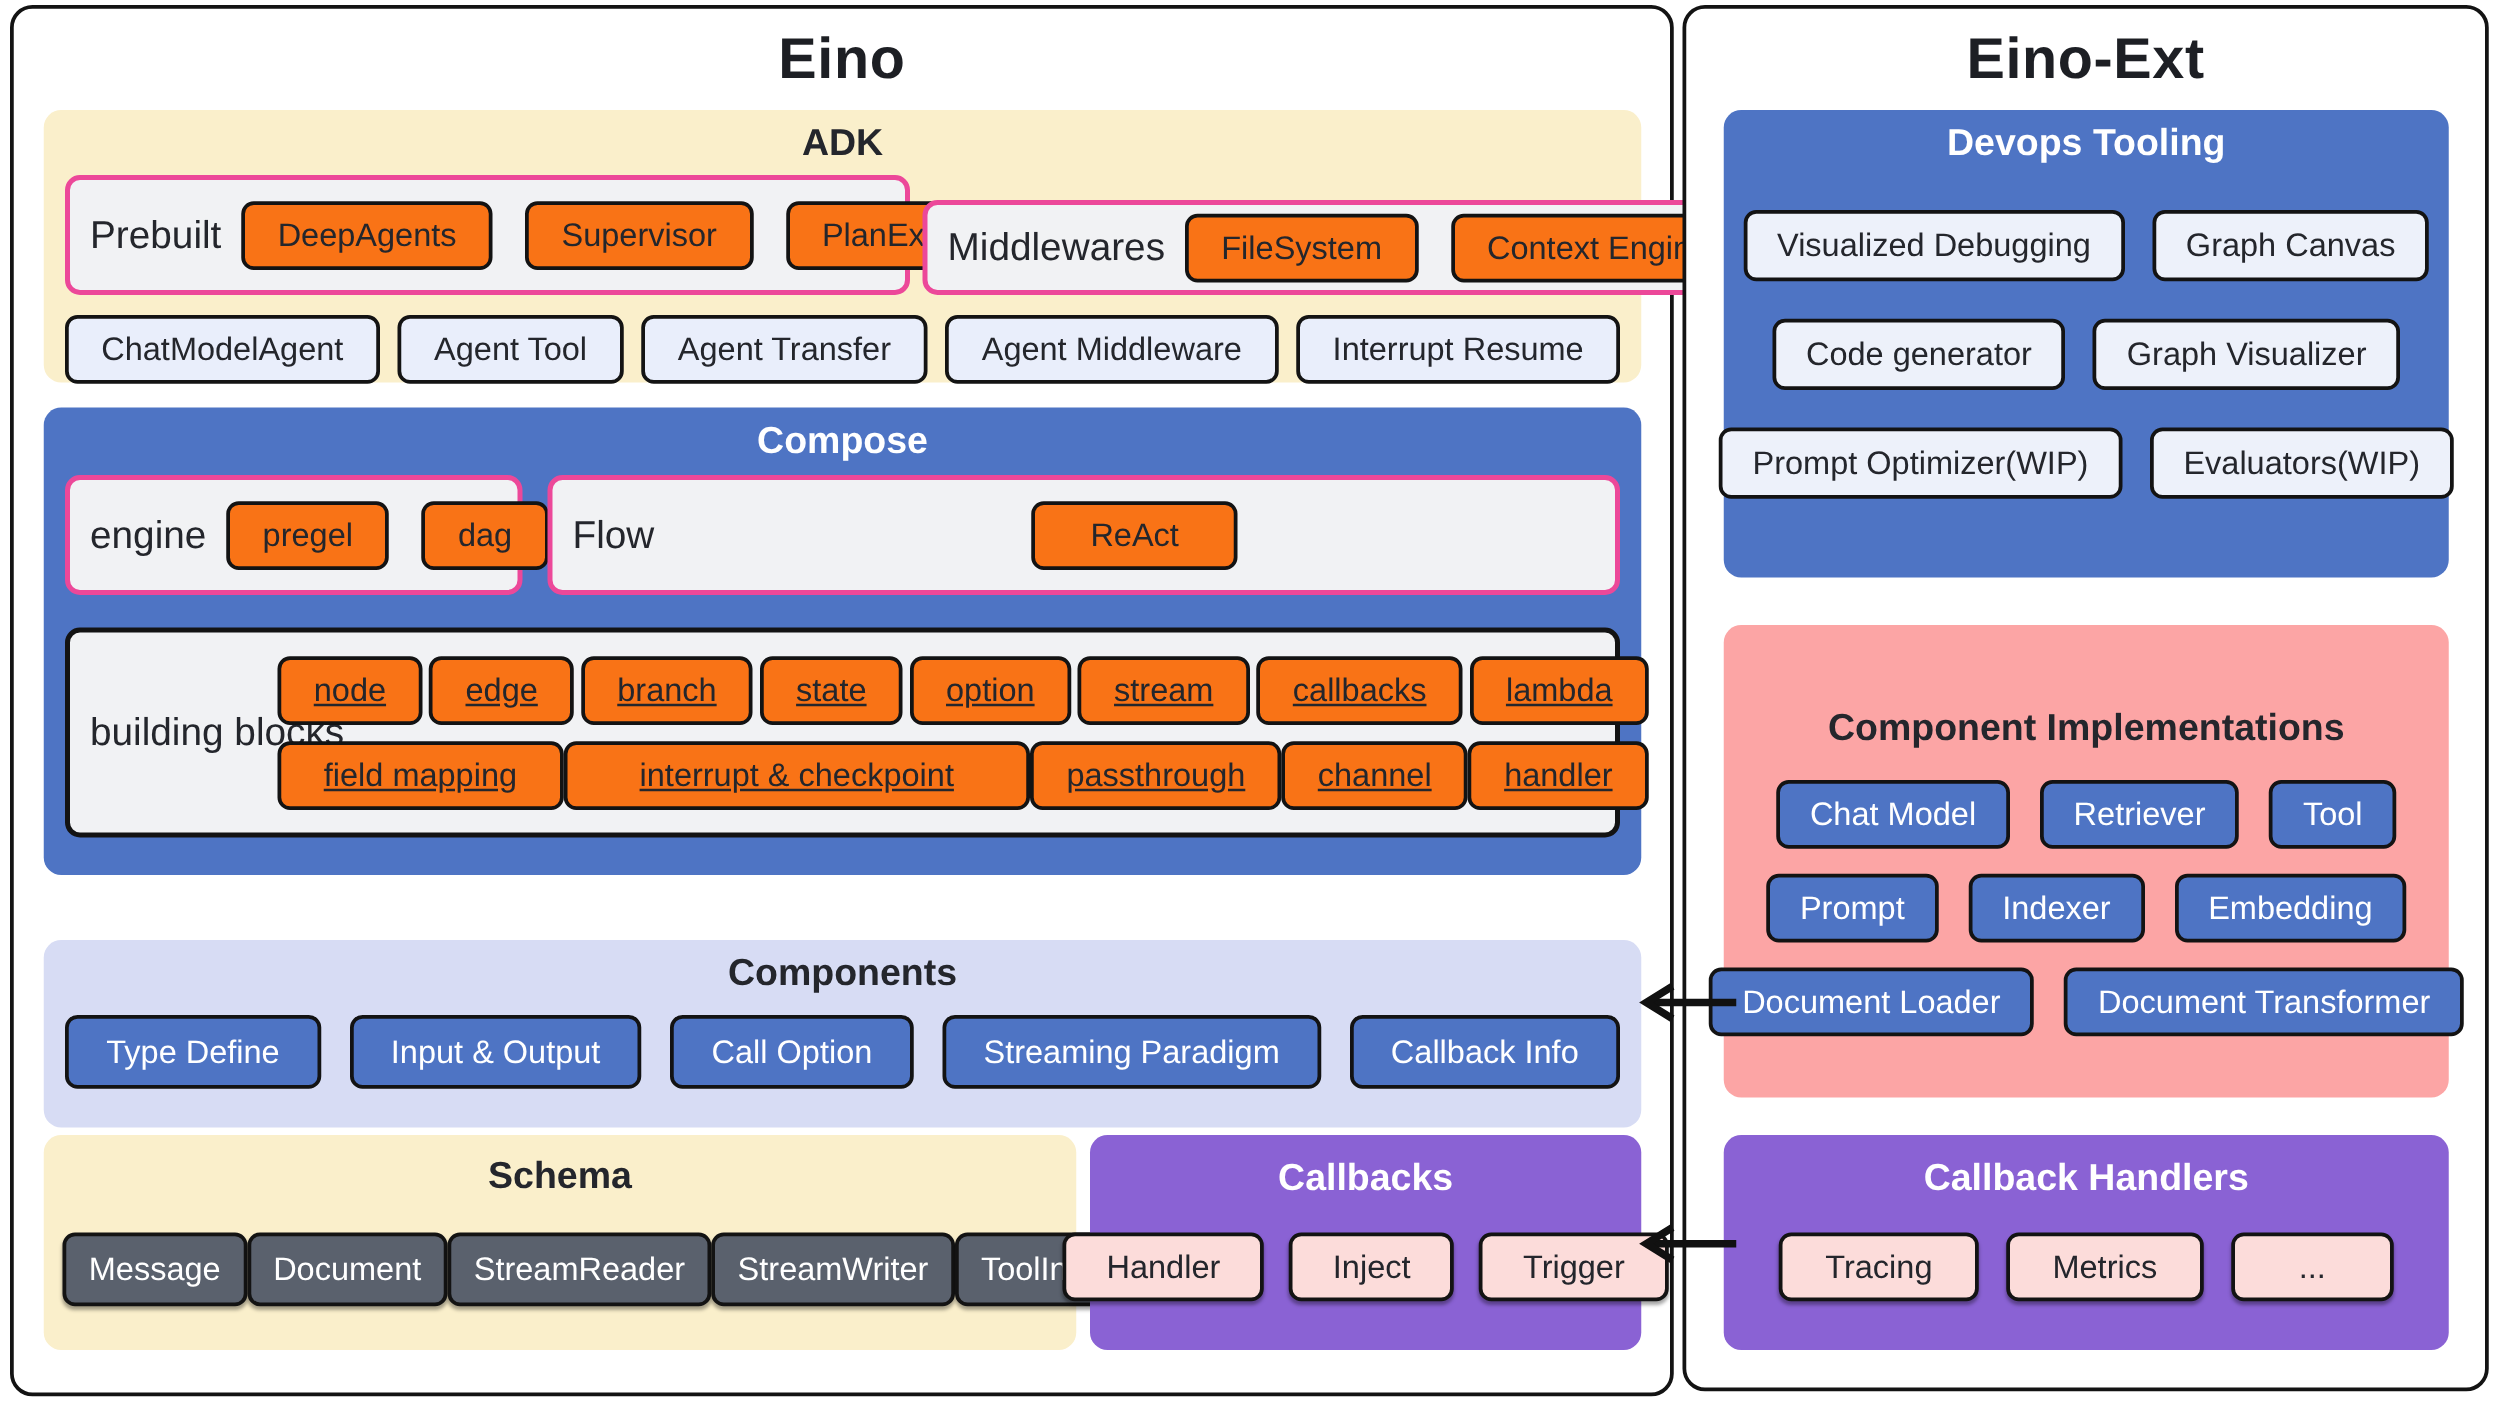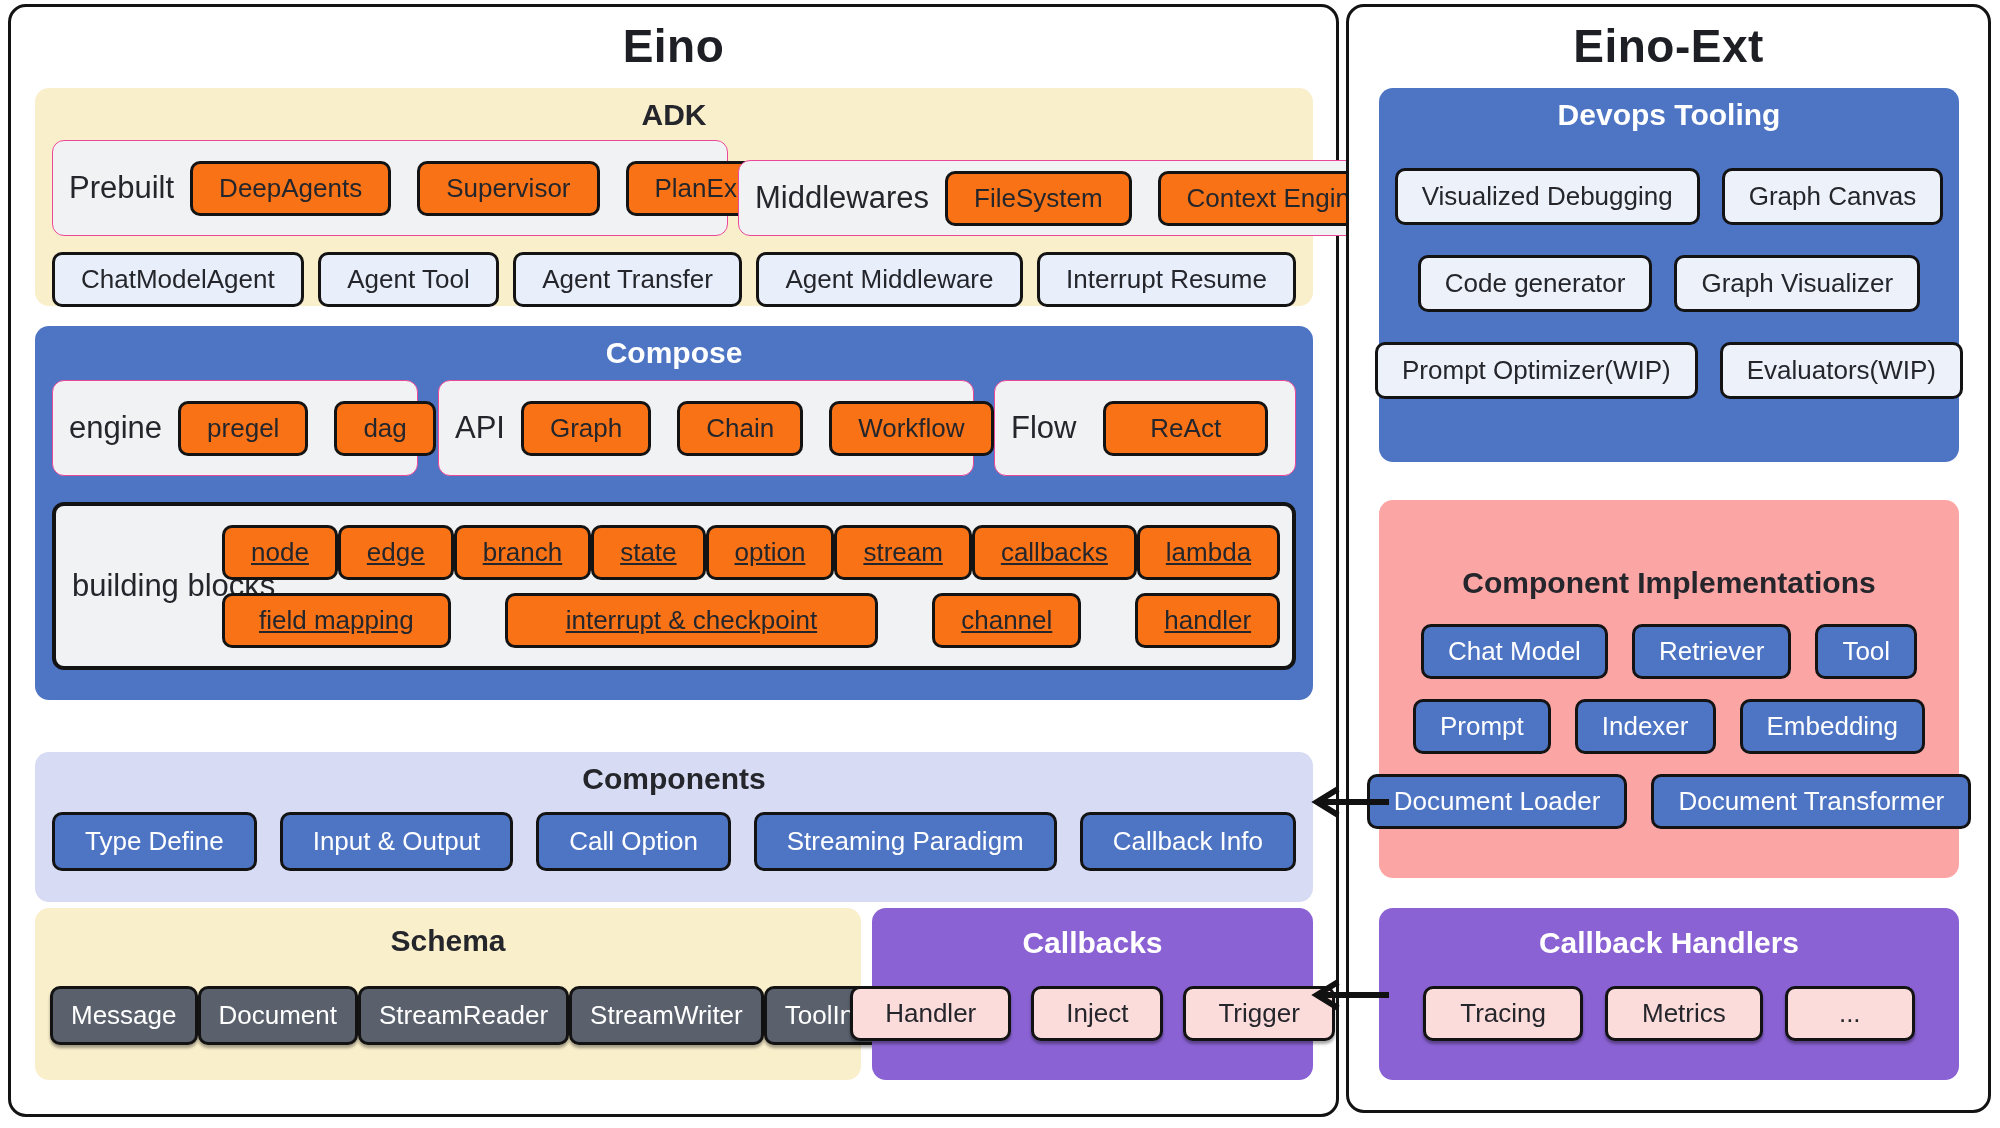--- a/index.html
+++ b/index.html
@@ -24,21 +24,21 @@
   .compose    { left:24px;  top:319px; width:1278px; height:374px; background:#4e74c4; }
   .components { left:24px;  top:745px; width:1278px; height:150px; background:#d7dcf4; }
   .schema     { left:24px;  top:901px; width:826px;  height:172px; background:#faefcb; }
   .callbacks  { left:861px; top:901px; width:441px;  height:172px; background:#8a62d4; }
 
   
   .devops   { left:30px; top:81px;  width:580px; height:374px; background:#4e74c4; }
   .impl     { left:30px; top:493px; width:580px; height:378px; background:#fca5a5; }
   .handlers { left:30px; top:901px; width:580px; height:172px; background:#8a62d4; }
 
-  .group { background:#f1f2f4; border:1px solid #ec4899; border-radius:12px;
+  .group { background:#f1f2f4; border:4px solid #ec4899; border-radius:12px;
            display:flex; align-items:center; padding:0 16px; gap:16px; }
   .group-label { font-size:31px; color:#24262c; white-space:nowrap; }
 
   .pill-row { display:flex; align-items:center; }
   .pill { border:3px solid #131313; border-radius:10px; font-size:26px;
           padding:9px 26px; white-space:nowrap; text-align:center; background:#f97316; }
   .pill.lt    { background:#e9eefb; }
   .pill.white { background:#edf1fa; }
   .pill.blue  { background:#4e74c4; color:#ffffff; }
   .pill.slate { background:#5a616d; color:#ffffff; box-shadow:0 3px 3px rgba(0,0,0,.35); }
@@ -138,29 +138,20 @@
       <div class="sec-head light">Compose</div>
       <div class="compose-groups">
         <div class="group g-engine">
           <span class="group-label">engine</span>
           <div class="g-pills">
 
           <span class="pill">pregel</span>
               <span class="pill">dag</span>
             </div>
         </div>
-        <div class="group g-api">
-          <span class="group-label">API</span>
-          <div class="g-pills">
-
-          <span class="pill">Graph</span>
-              <span class="pill">Chain</span>
-              <span class="pill">Workflow</span>
-            </div>
-        </div>
         <div class="group g-flow">
           <span class="group-label">Flow</span>
           <div class="g-pills">
 
           <span class="pill">ReAct</span>
             </div>
         </div>
       </div>
       <div class="bblocks">
         <span class="bb-label group-label">building blocks</span>
@@ -173,20 +164,21 @@
               <span class="pill">state</span>
               <span class="pill">option</span>
               <span class="pill">stream</span>
               <span class="pill">callbacks</span>
               <span class="pill">lambda</span>
             </div>
           <div class="pill-row bb-r2">
 
           <span class="pill">field mapping</span>
               <span class="pill">interrupt &amp; checkpoint</span>
+              <span class="pill">passthrough</span>
               <span class="pill">channel</span>
               <span class="pill">handler</span>
             </div>
         </div>
       </div>
     </div>
 
     <div class="sec components">
       <div class="sec-head">Components</div>
       <div class="pill-row">

